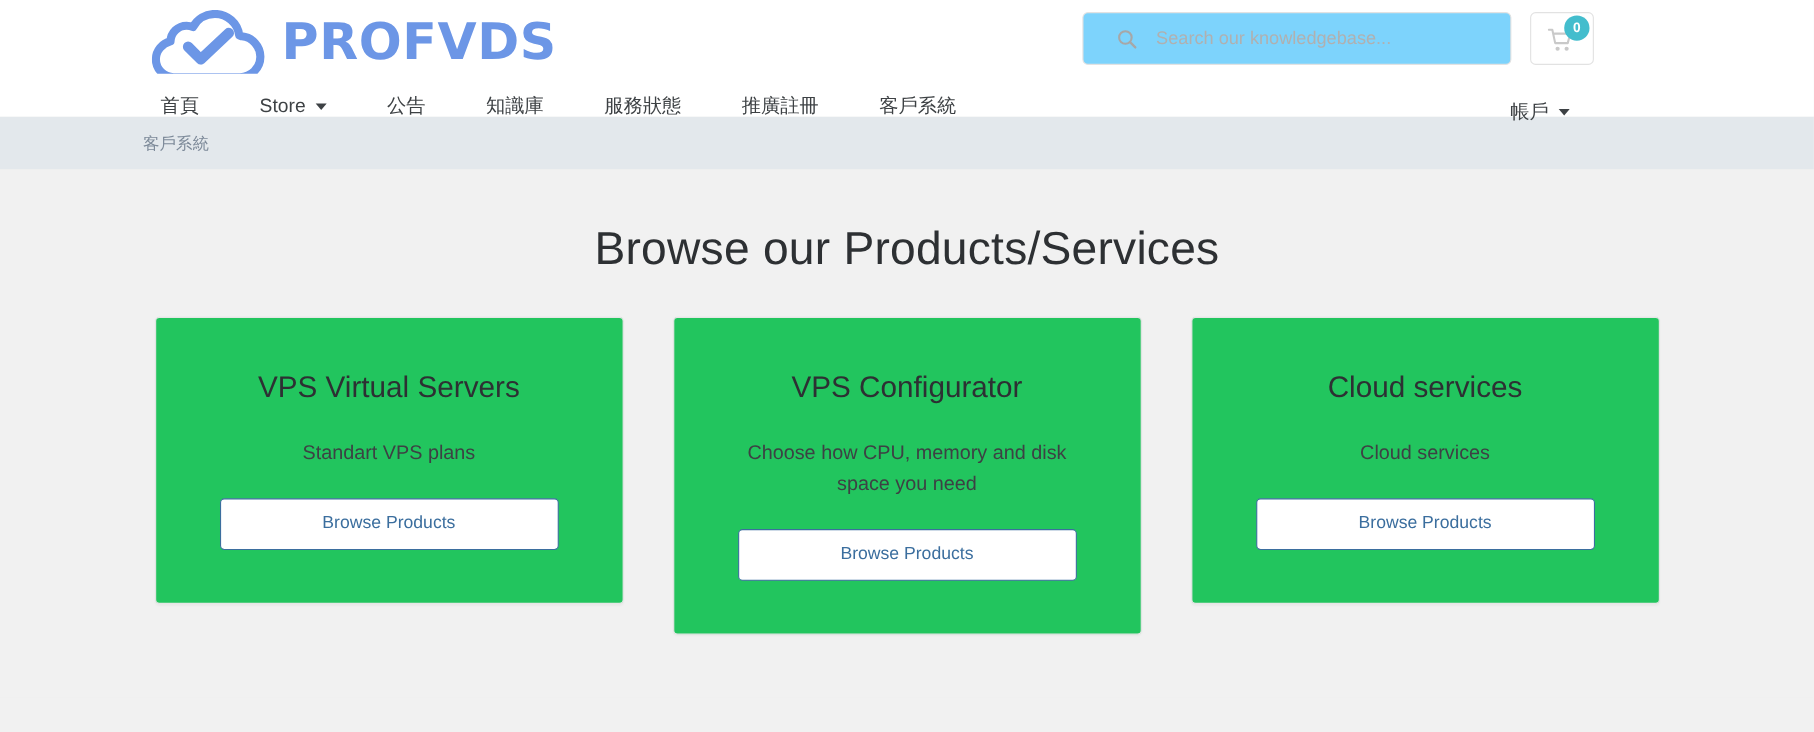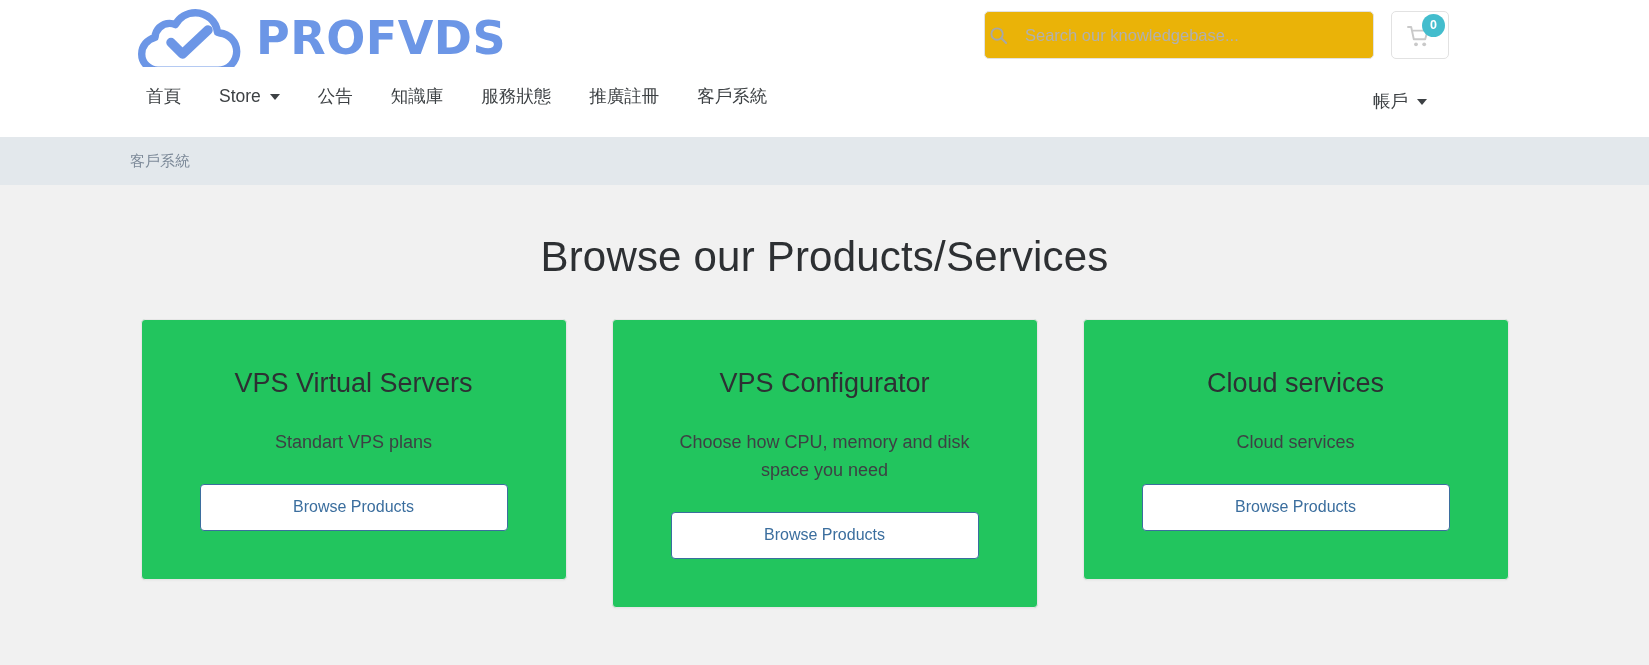--- a/index.html
+++ b/index.html
@@ -14,21 +14,21 @@
   body {
     font-family: "Liberation Sans", "DejaVu Sans", sans-serif;
     background: #f1f1f1;
     color: #333333;
     -webkit-font-smoothing: antialiased;
   }
 
   
   .header {
     background: #ffffff;
-    height: 137px;
+    height: 106px;
     position: relative;
   }
 
   .header-top {
     height: 76px;
     display: flex;
     align-items: center;
     position: relative;
   }
 
@@ -63,24 +63,24 @@
     display: flex;
     align-items: center;
     gap: 17px;
   }
 
   .search-box {
     width: 390px;
     height: 48px;
     border: 1px solid #e2e2e2;
     border-radius: 5px;
-    background: #eab308;
-    display: flex;
-    align-items: center;
-    padding: 0 4px;
+    background: #7dd3fc;
+    display: flex;
+    align-items: center;
+    padding: 0 30px;
     cursor: text;
   }
 
   .search-icon {
     width: 19px;
     height: 19px;
     flex: 0 0 auto;
     margin-right: 17px;
     color: #a7a7a7;
   }
@@ -134,21 +134,21 @@
     display: flex;
     align-items: flex-start;
     position: relative;
     padding-top: 3px;
   }
 
   .nav-left {
     margin-left: 146px;
     display: flex;
     align-items: center;
-    gap: 0;
+    gap: 17px;
   }
 
   .nav-item {
     font-size: 17.5px;
     color: #3d4144;
     text-decoration: none;
     padding: 5px 19px;
     cursor: pointer;
     white-space: nowrap;
     display: inline-flex;

